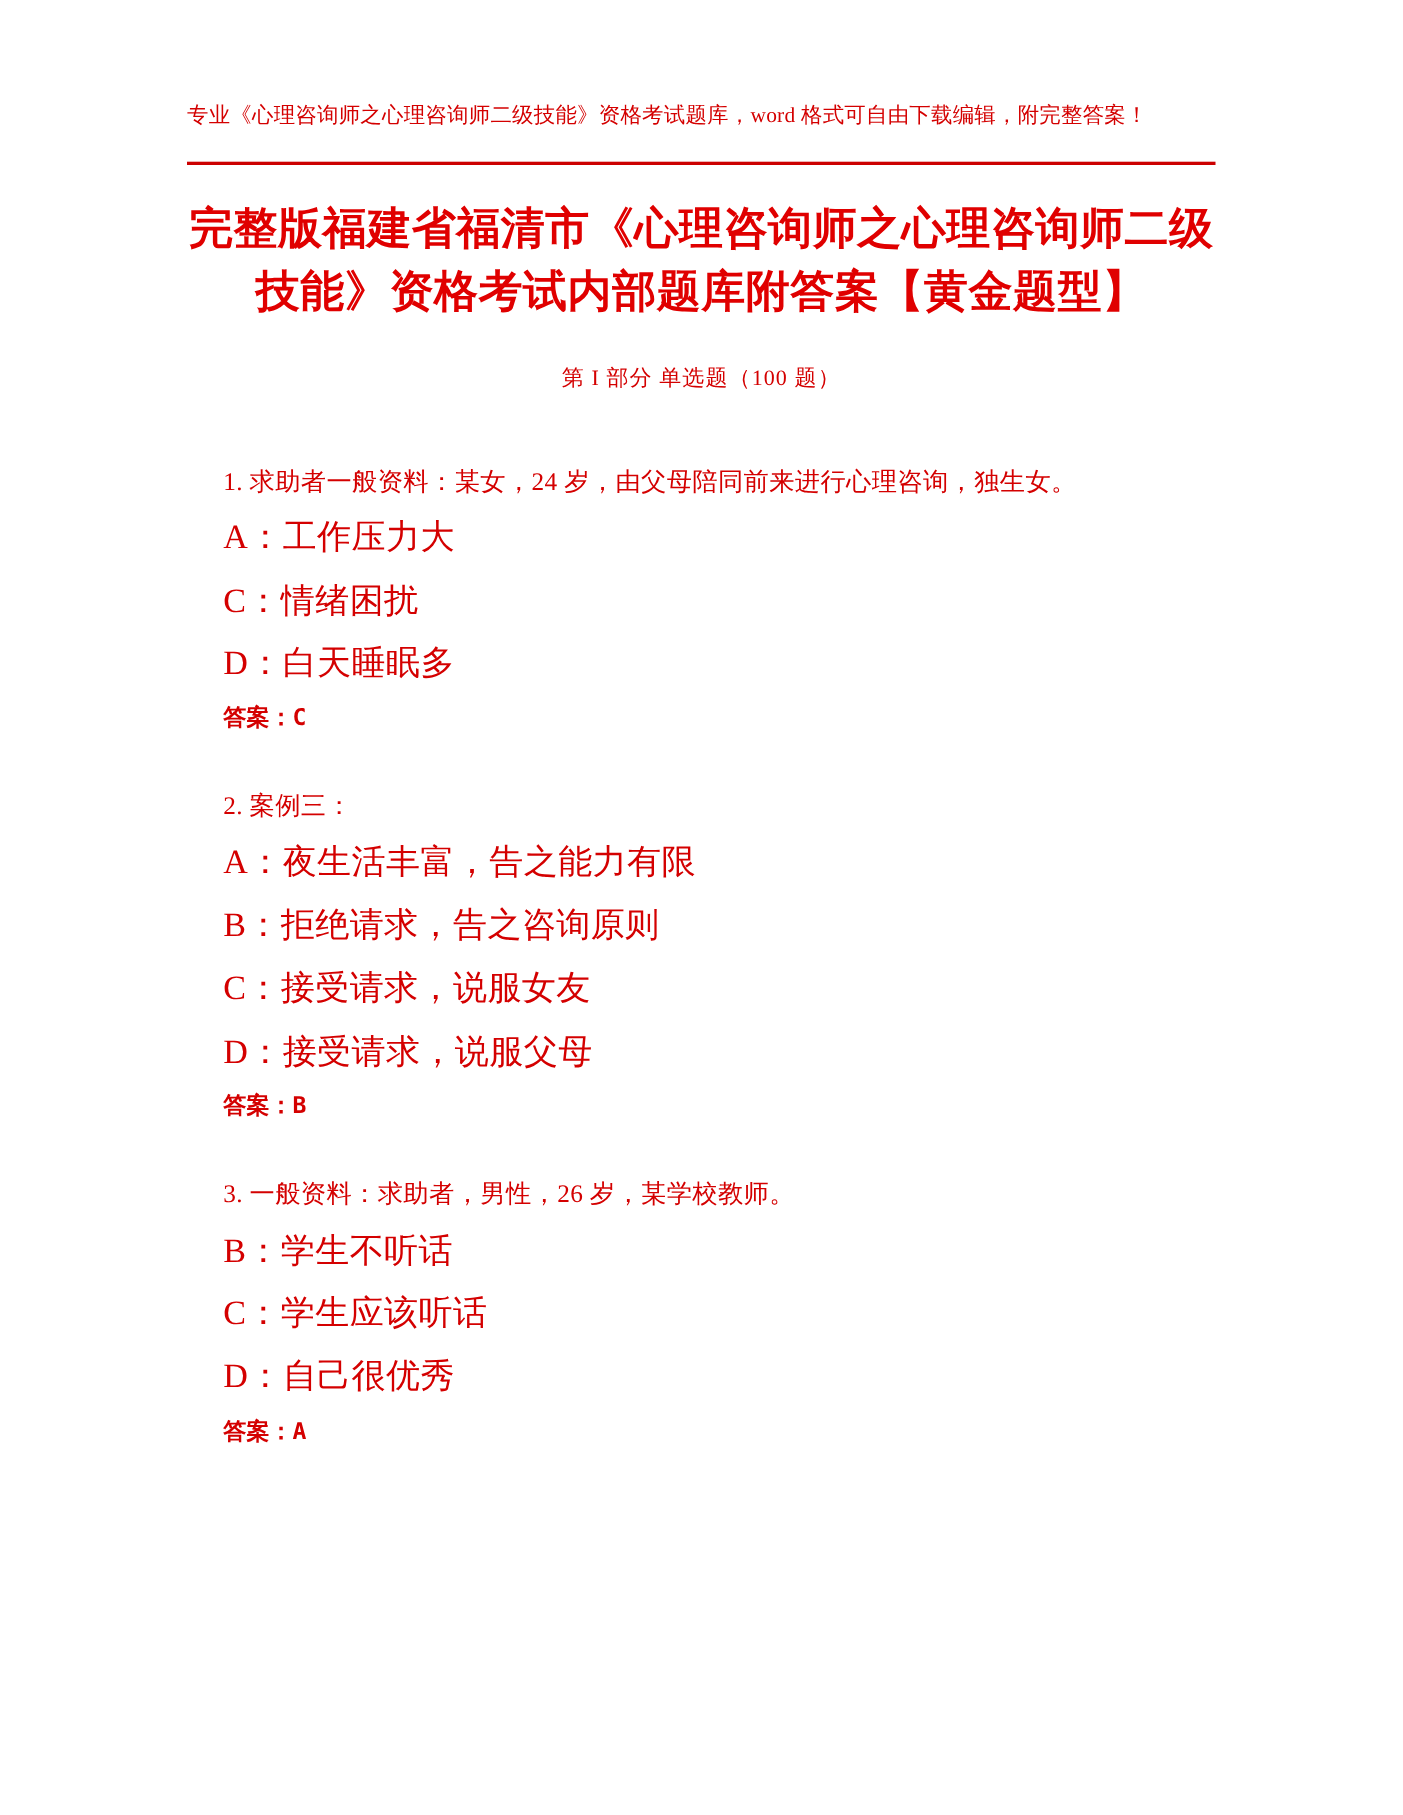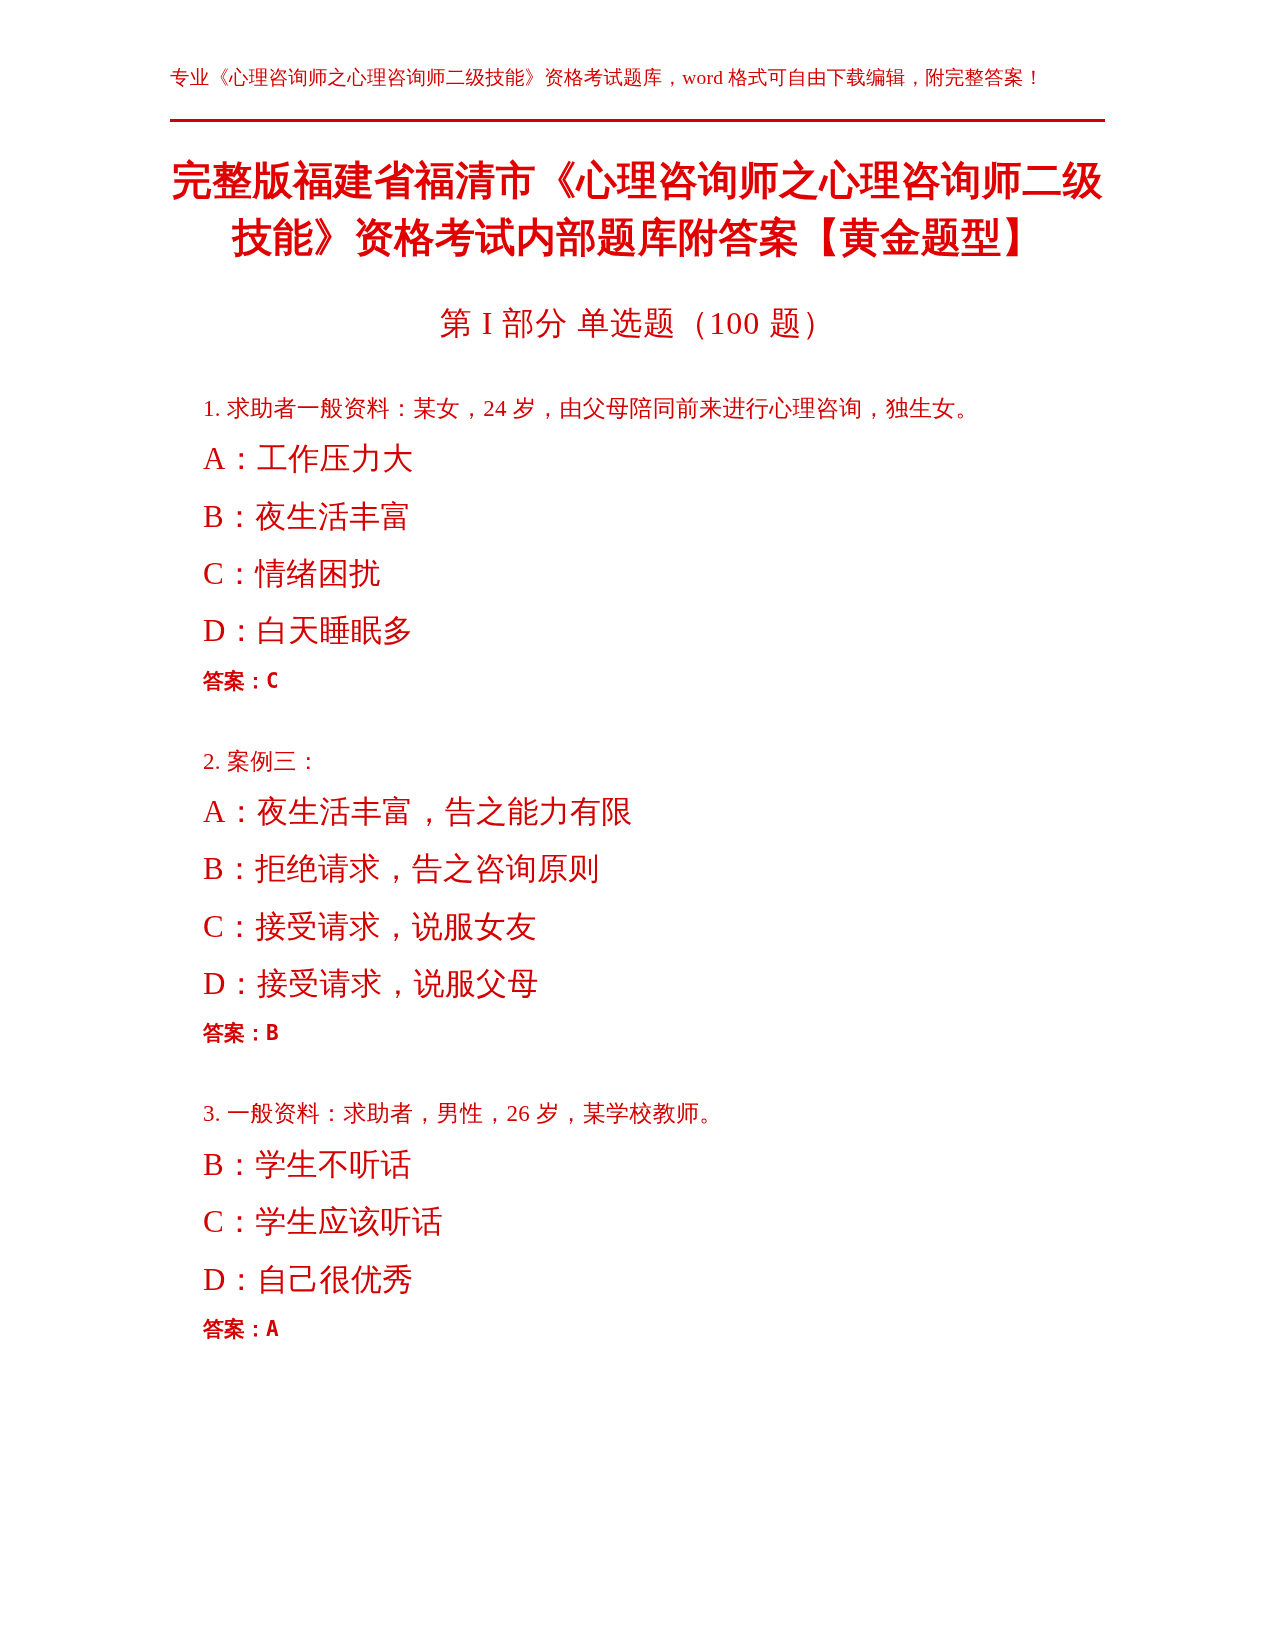--- a/index.html
+++ b/index.html
@@ -10,21 +10,21 @@
   body {
     width: 1275px;
     height: 1650px;
     font-family: "Liberation Serif", "DejaVu Serif", serif;
     color: #d40000;
   }
   .page {
     box-sizing: border-box;
     width: 1275px;
     height: 1650px;
-    padding: 62px 170px 40px 170px;
+    padding: 90px 170px 40px 170px;
     position: relative;
   }
   .header-note {
     font-size: 19.5px;
     line-height: 1.6;
     color: #d40000;
     letter-spacing: 0.2px;
     text-align: justify;
   }
   .header-rule {
@@ -37,23 +37,23 @@
     font-weight: bold;
     font-size: 40px;
     line-height: 1.42;
     color: #e00000;
     text-align: center;
     letter-spacing: 0.5px;
     margin-bottom: 36px;
   }
   .section-heading {
     text-align: center;
-    font-size: 32px;
+    font-size: 20px;
     color: #d40000;
-    margin-bottom: 42px;
+    margin-bottom: 60px;
     letter-spacing: 1px;
   }
   .question-block {
     margin-bottom: 40px;
     margin-left: 33px;
   }
   .q-stem {
     font-size: 23px;
     line-height: 1.85;
     color: #d40000;
@@ -91,21 +91,20 @@
   <div class="header-note">专业《心理咨询师之心理咨询师二级技能》资格考试题库，word 格式可自由下载编辑，附完整答案！</div>
   <div class="header-rule"></div>
 
   <h1 class="doc-title">完整版福建省福清市《心理咨询师之心理咨询师二级技能》资格考试内部题库附答案【黄金题型】</h1>
 
   <div class="section-heading">第 I 部分 单选题（100 题）</div>
 
   <div class="question-block">
     <div class="q-stem">1. 求助者一般资料：某女，24 岁，由父母陪同前来进行心理咨询，独生女。</div>
     <div class="q-option">A：工作压力大</div>
-    <div class="q-option">B：夜生活丰富</div>
     <div class="q-option">C：情绪困扰</div>
     <div class="q-option">D：白天睡眠多</div>
     <div class="q-answer"><span class="ans-label">答案：</span><span class="ans-value">C</span></div>
   </div>
 
   <div class="question-block">
     <div class="q-stem">2. 案例三：</div>
     <div class="q-option">A：夜生活丰富，告之能力有限</div>
     <div class="q-option">B：拒绝请求，告之咨询原则</div>
     <div class="q-option">C：接受请求，说服女友</div>

